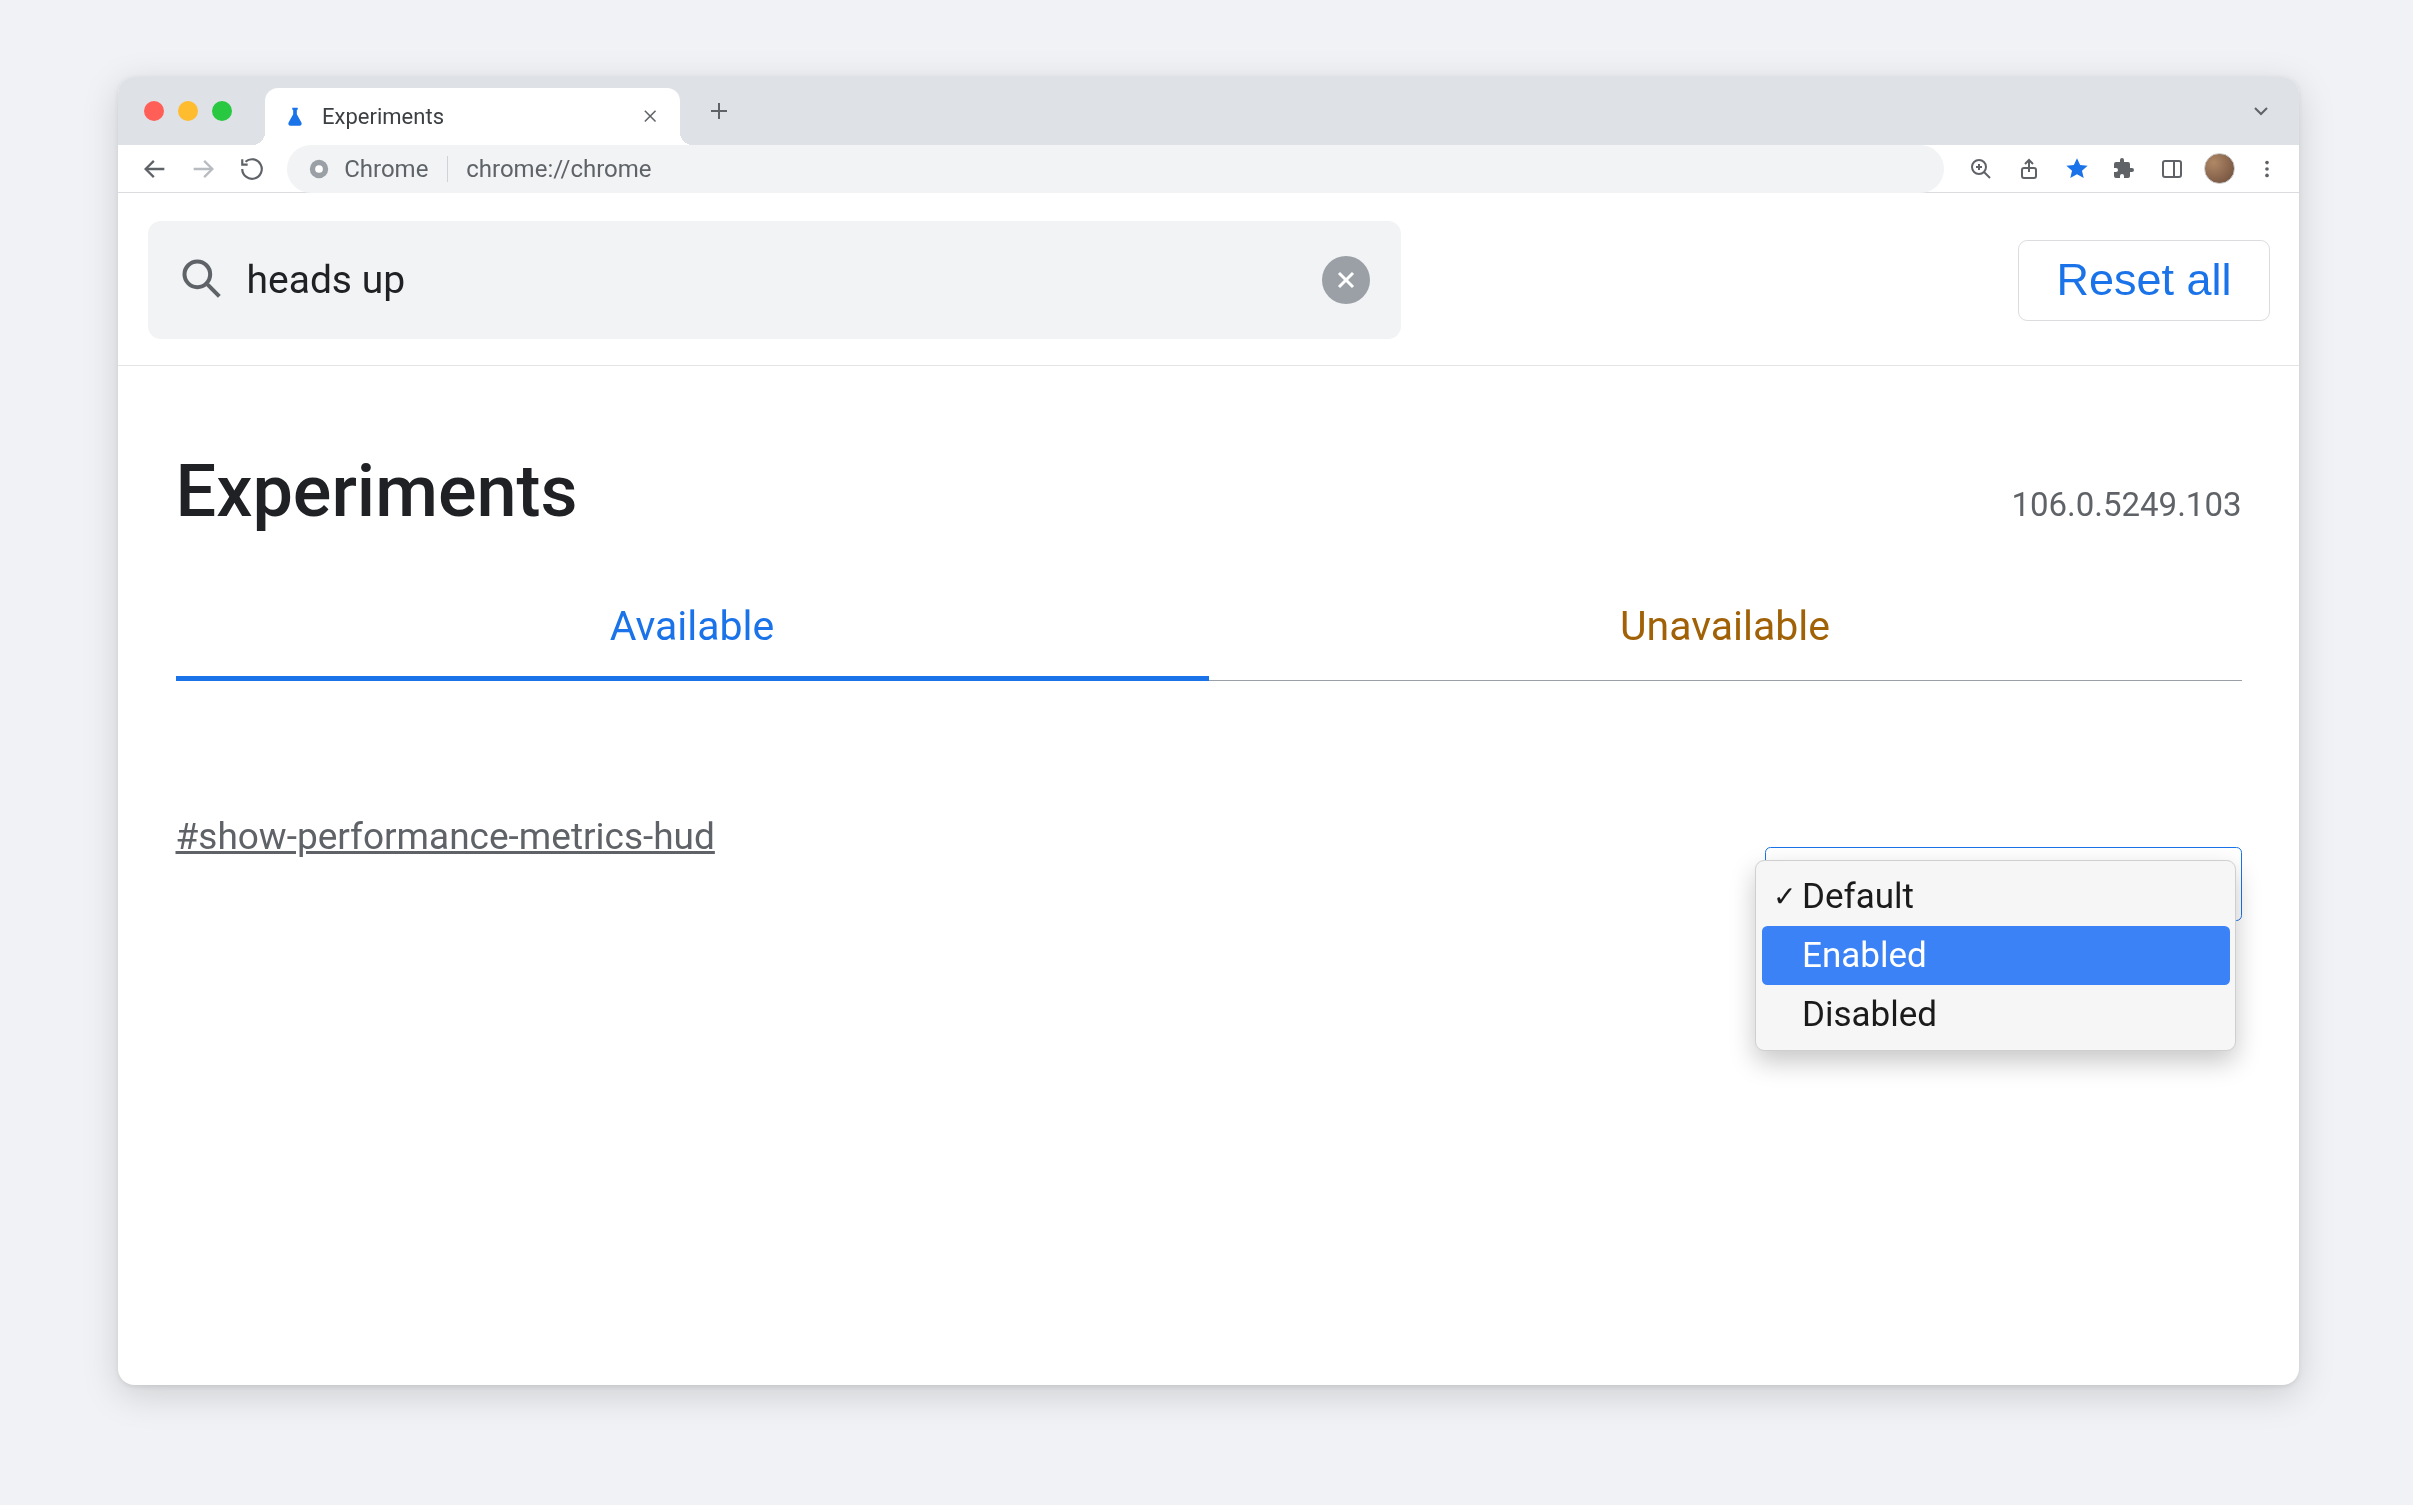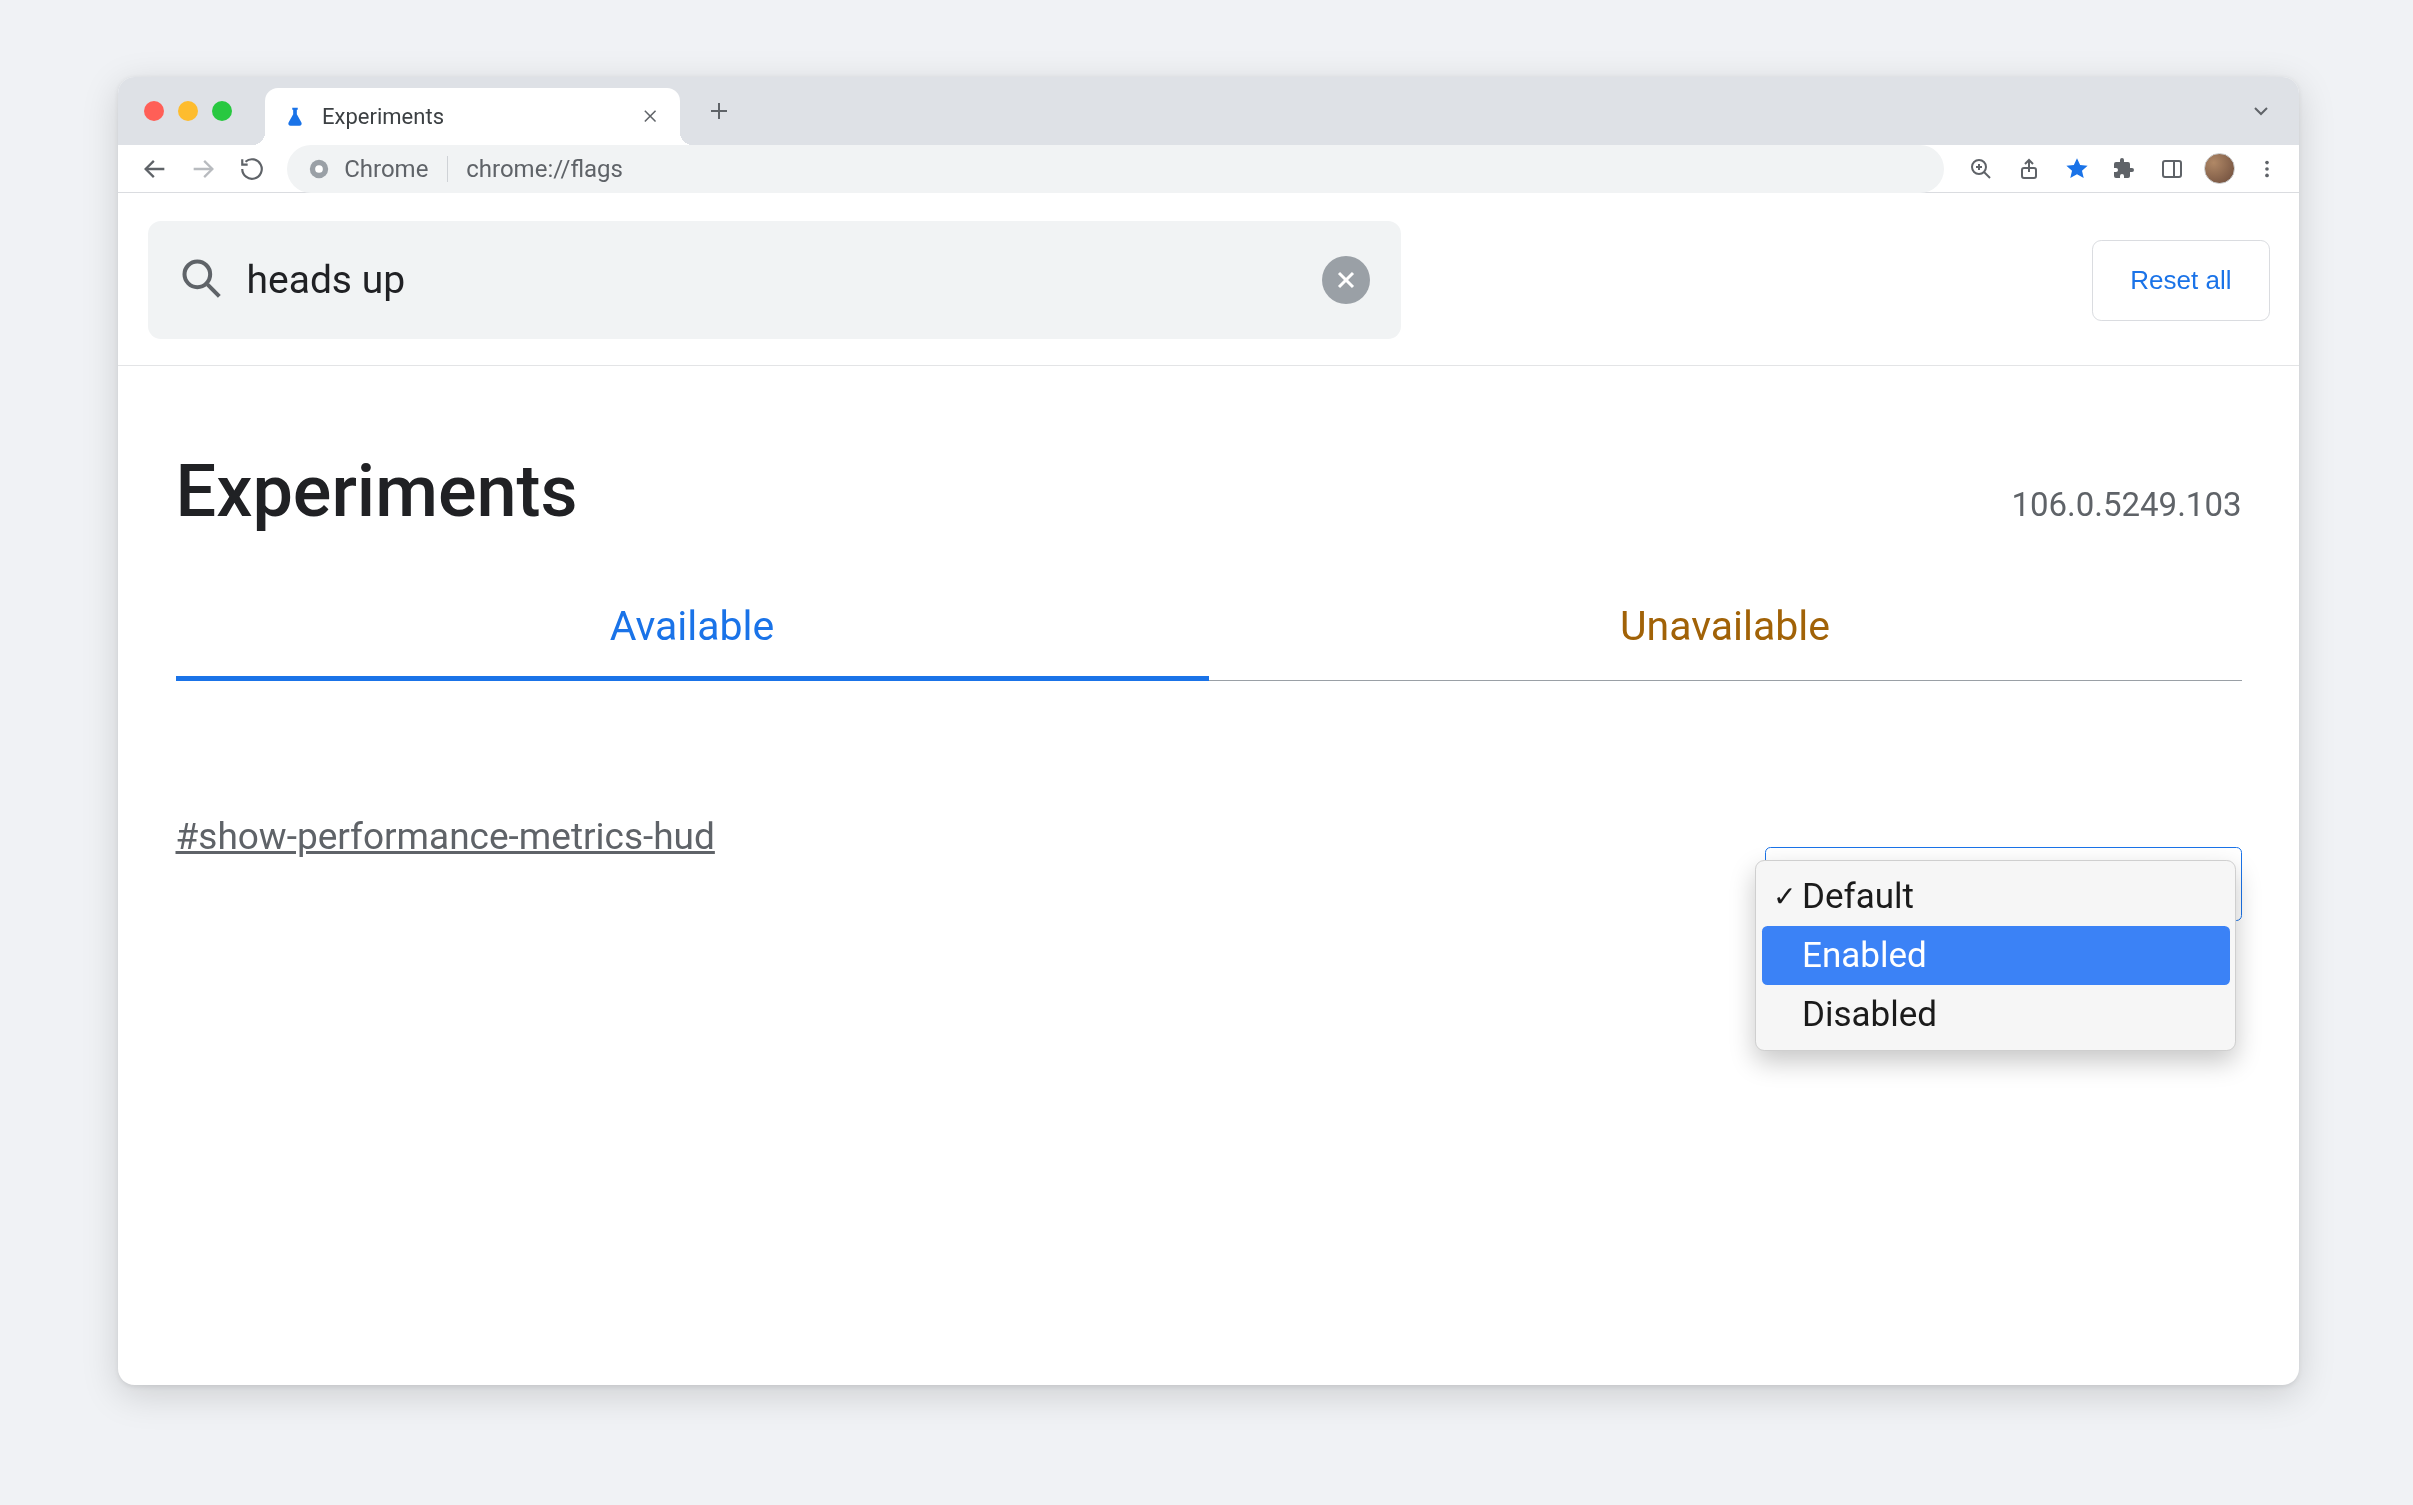--- a/index.html
+++ b/index.html
@@ -202,21 +202,21 @@
     color:#fff;
   }
   .reset-btn {
     margin-left:auto;
     height: 81px;
     padding: 0 37px;
     border:0.9px solid var(--border-grey);
     border-radius: 9.2px;
     background:#fff;
     color: var(--blue-bright);
-    font-size: 26px;
+    font-size: 45px;
     font-weight: 500;
     display:flex; align-items:center; justify-content:center;
   }
 
   .page-title-row {
     display:flex;
     align-items: baseline;
     margin-top: 83px;
     padding: 0 28px;
   }
@@ -388,21 +388,21 @@
 
       <div class="omnibox">
         <span class="omni-icon">
           <svg viewBox="0 0 24 24" width="22" height="22">
               <circle cx="12" cy="12" r="10" fill="#9aa0a6"></circle>
               <circle cx="12" cy="12" r="4.2" fill="#fff"></circle>
             </svg>
         </span>
         <span class="omni-label">Chrome</span>
         <span class="omni-sep"></span>
-        <span class="omni-url">chrome://flags</span>
+        <span class="omni-url">chrome://chrome</span>
       </div>
 
       <div class="toolbar-right">
         <span class="tool-icon">
           <svg viewBox="0 0 24 24" width="24" height="24" fill="none" stroke="#5f6368" stroke-width="2">
               <circle cx="10" cy="10" r="7"></circle>
               <line x1="15" y1="15" x2="21" y2="21"></line>
               <line x1="10" y1="7" x2="10" y2="13"></line>
               <line x1="7" y1="10" x2="13" y2="10"></line>
             </svg>

